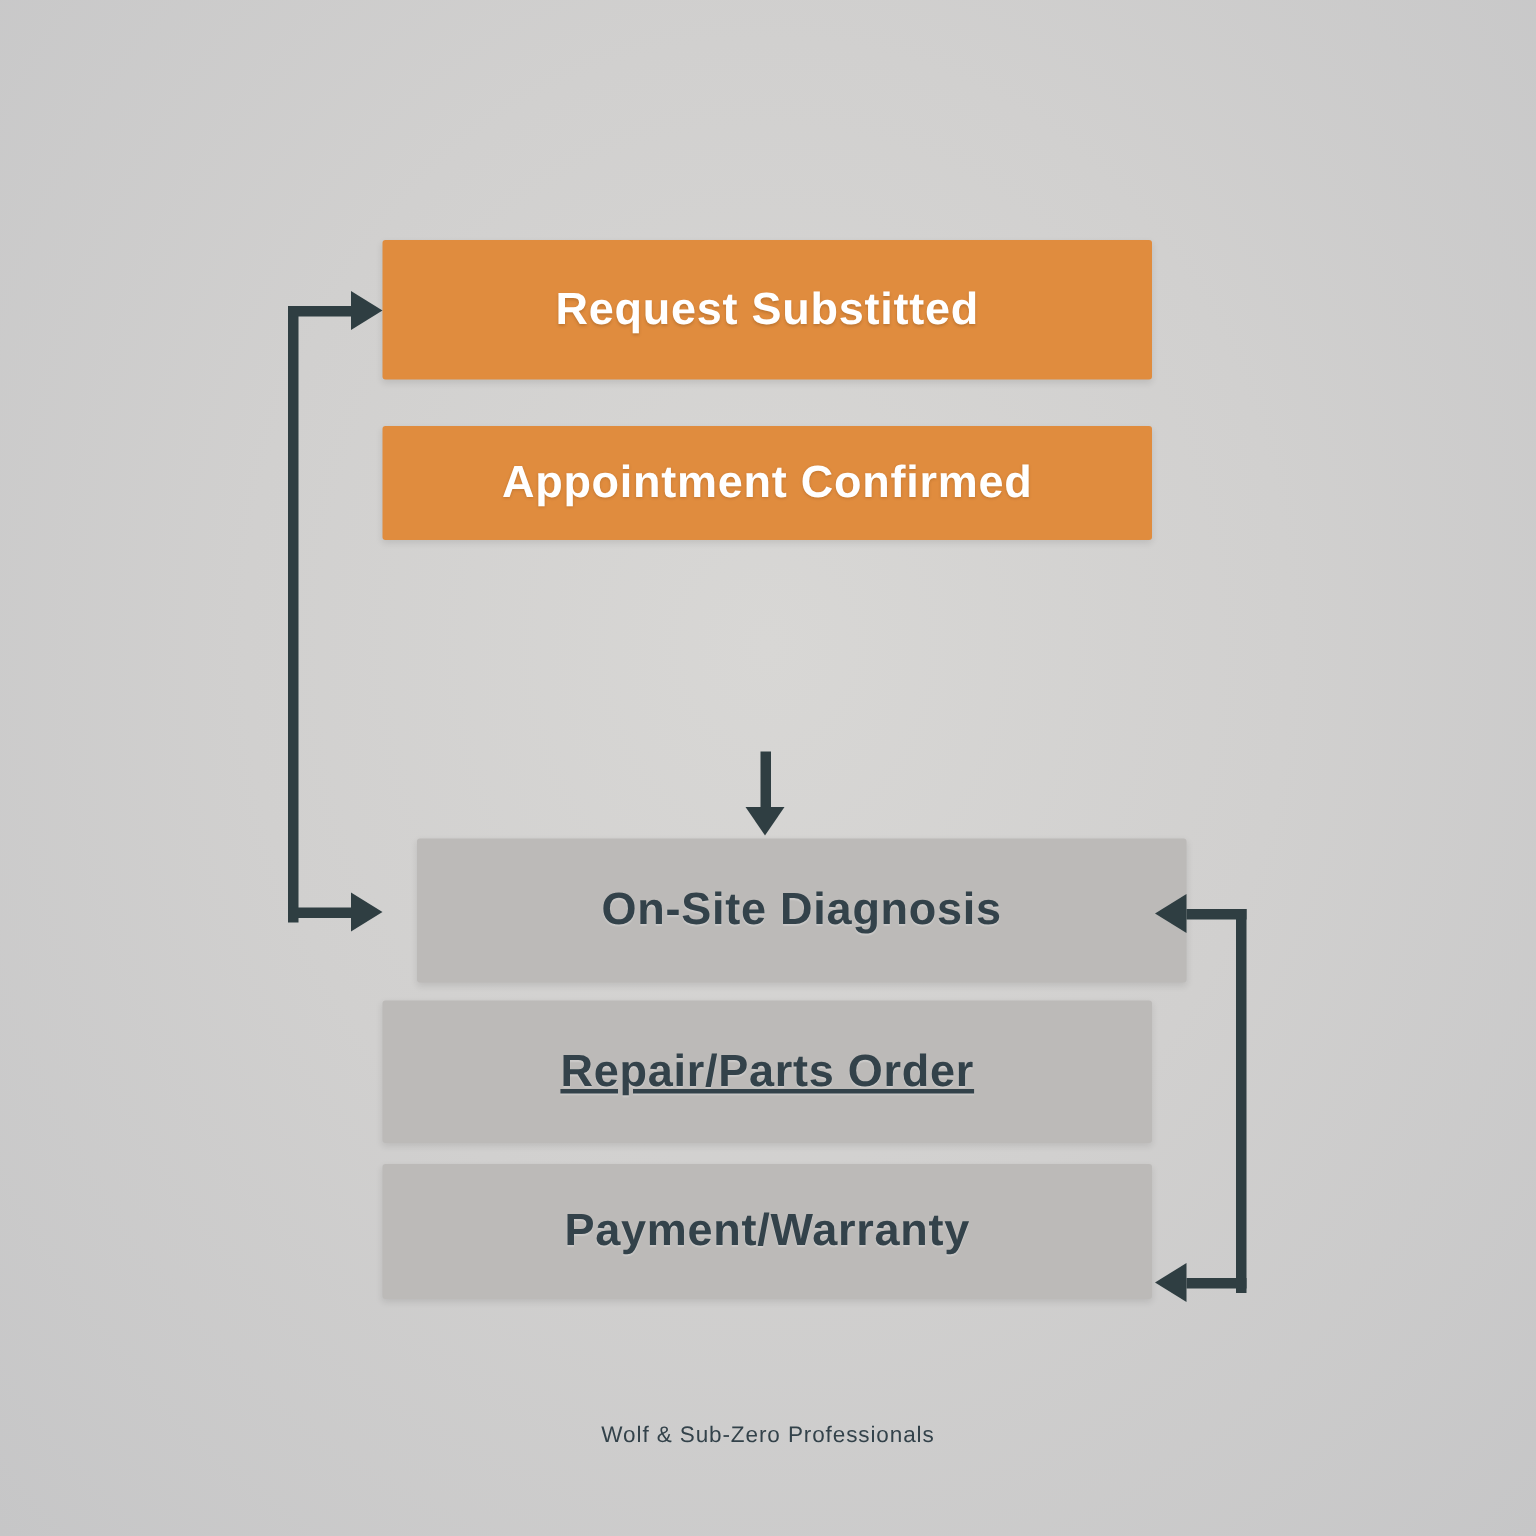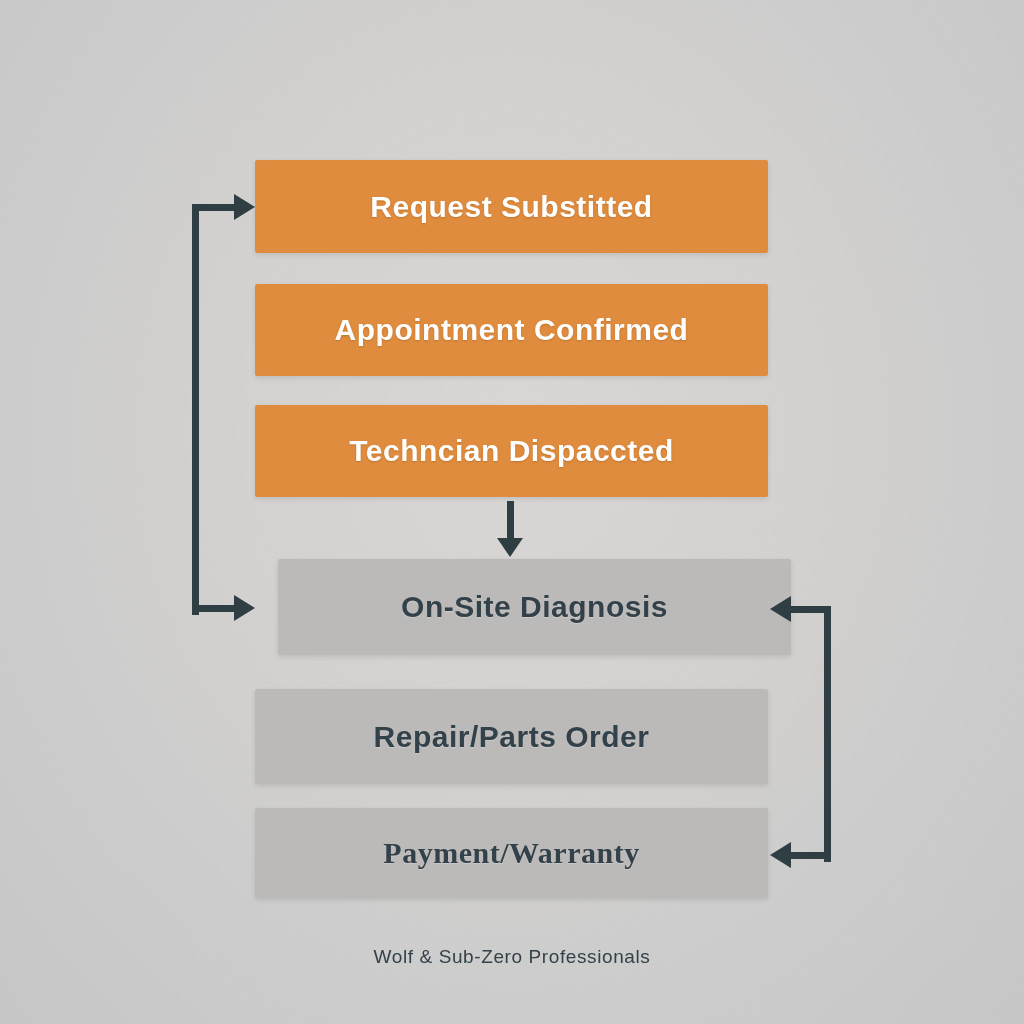--- a/index.html
+++ b/index.html
@@ -32,25 +32,25 @@
     background: var(--orange, #E08C3E);
     color: var(--text-on-orange, #FFFFFF);
     text-shadow: 0 1px 2px rgba(90,50,10,0.25);
   }
   .step.gray {
     background: var(--gray, #BCBAB8);
     color: var(--text-on-gray, #33424A);
     text-shadow: 0 1px 1px rgba(255,255,255,0.25);
   }
   .step1 { top: 160px; height: 93px; }
-  .step2 { top: 284px; height: 92px; }
+  .step2 { top: 284px; height: 76px; }
   .step3 { top: 405px; height: 92px; }
   .step4 { top: 559px; height: 96px; margin-left: 23px; }
-  .step5 { top: 689px; height: 95px; }
-  .step6 { top: 808px; height: 90px; font-family: Liberation Serif, serif; }
+  .step5 { top: 667px; height: 95px; text-decoration: underline; }
+  .step6 { top: 776px; height: 90px; }
 
   .seg {
     position: absolute;
     background: var(--arrow, #2F3E42);
   }
   .tri {
     position: absolute;
     width: 0;
     height: 0;
   }
@@ -88,34 +88,33 @@
   .rc-bot    { left: 791px; top: 852px; width: 40px; height: 7px; }
   .rc-bot-ah { left: 770px; top: 842px; }
 
   .footer {
     position: absolute;
     left: 0;
     top: 944px;
     width: 1024px;
     text-align: center;
     color: var(--text-on-gray, #3A4A50);
-    font-size: 19px;
+    font-size: 15px;
     line-height: 26px;
     letter-spacing: 0.6px;
     font-weight: 400;
   }
 </style>
 </head>
 <body>
 
 <div id="stage">
 
   <div class="step step1 orange">Request Substitted</div>
   <div class="step step2 orange">Appointment Confirmed</div>
-  <div class="step step3 orange">Techncian Dispaccted</div>
   <div class="step step4 gray">On-Site Diagnosis</div>
   <div class="step step5 gray">Repair/Parts Order</div>
   <div class="step step6 gray">Payment/Warranty</div>
 
   <div class="seg lc-vert"></div>
   <div class="seg lc-top"></div>
   <div class="tri right lc-top-ah"></div>
   <div class="seg lc-bot"></div>
   <div class="tri right lc-bot-ah"></div>
 

